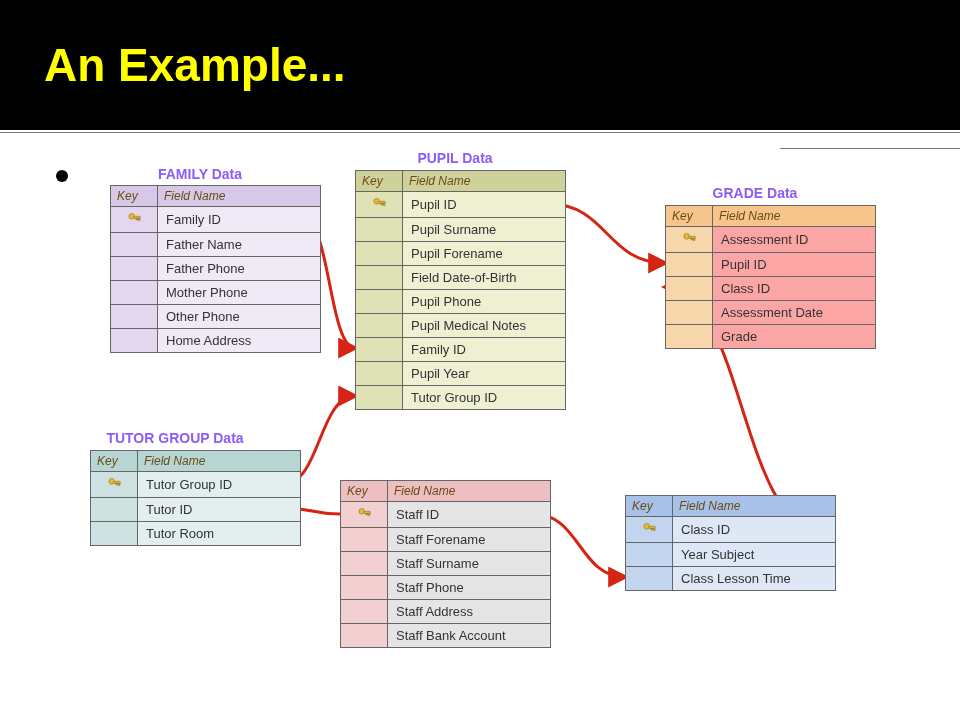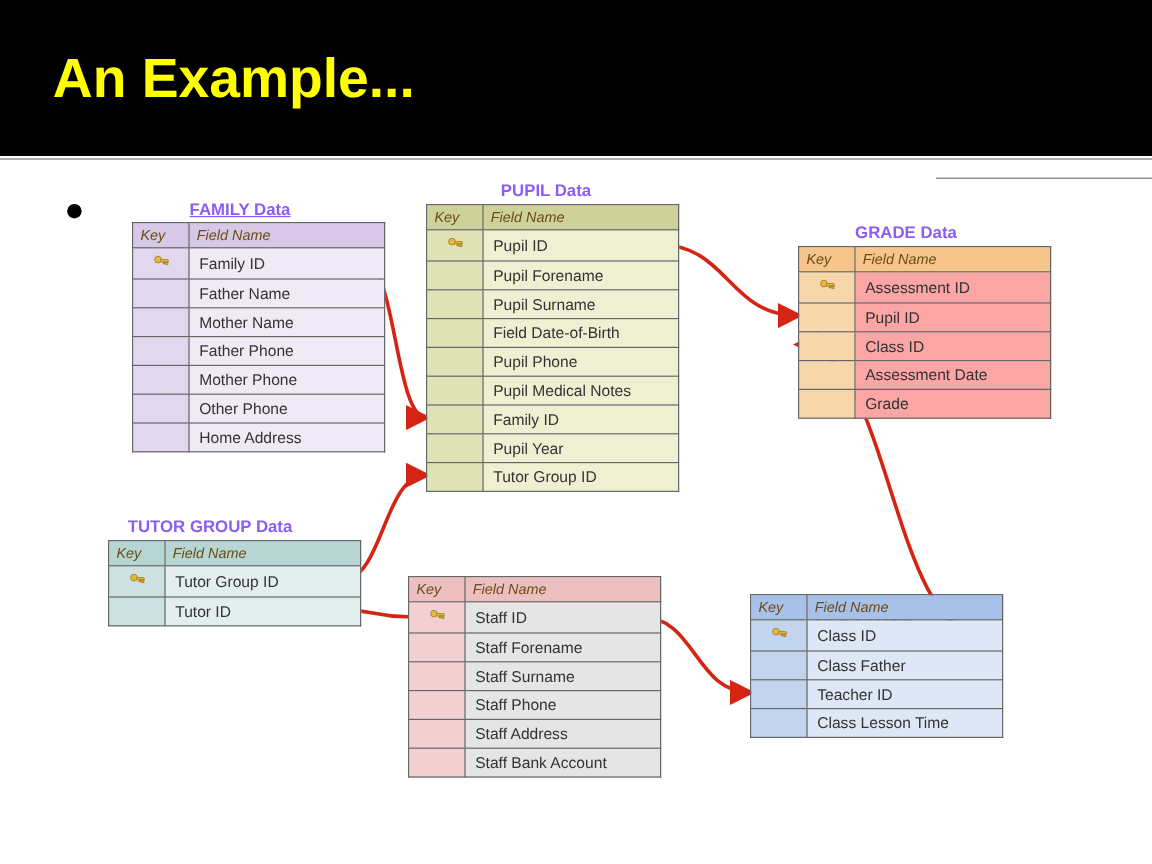--- a/index.html
+++ b/index.html
@@ -46,45 +46,41 @@
           <path d="M 0 0 L 10 5 L 0 10 z" fill="#d62414"></path>
         </marker>
       </defs>
     <path d="M 304 89 C 329.5 89 329.5 218 355 218" stroke="#d62414" stroke-width="3" fill="none" marker-end="url(#ah)"></path>
         <path d="M 549 74 C 607 74 607 133 665 133" stroke="#d62414" stroke-width="3" fill="none" marker-end="url(#ah)"></path>
         <path d="M 284 354 C 319.5 354 319.5 266 355 266" stroke="#d62414" stroke-width="3" fill="none" marker-end="url(#ah)"></path>
         <path d="M 340 384 C 312 384 312 378 284 378" stroke="#d62414" stroke-width="3" fill="none" marker-end="url(#ah)"></path>
         <path d="M 534 384 C 579.5 384 579.5 447 625 447" stroke="#d62414" stroke-width="3" fill="none" marker-end="url(#ah)"></path>
         <path d="M 819 399 C 742 399 742 157 665 157" stroke="#d62414" stroke-width="3" fill="none" marker-end="url(#ah)"></path>
       </svg>
-  <div class="tbl-title" style="left: 100px; top: 36px; text-decoration: underline;">FAMILY Data</div>
+  <div class="tbl-title" style="left: 100px; top: 36px;">FAMILY Data</div>
       <table class="tbl t-purple" style="left: 110px; top: 55px;">
         <tbody>
           <tr>
             <th class="keycol">Key</th>
             <th style="width:150px">Field Name</th>
           </tr>
           <tr>
             <td class="keycol keycell"><span class="keyicon"><svg viewBox="0 0 24 24" width="16" height="16">
                   <g fill="#e8b93a" stroke="#9b7a1a" stroke-width="1">
                     <circle cx="7" cy="8" r="4.2"></circle>
                     <rect x="10" y="8" width="10" height="3" rx="1"></rect>
                     <rect x="17" y="11" width="2.4" height="3"></rect>
                     <rect x="13.5" y="11" width="2.2" height="2.4"></rect>
                   </g>
                 </svg></span></td>
             <td>Family ID</td>
           </tr>
           <tr>
             <td class="keycol keycell"></td>
             <td>Father Name</td>
-          </tr>
-          <tr>
-            <td class="keycol keycell"></td>
-            <td>Mother Name</td>
           </tr>
           <tr>
             <td class="keycol keycell"></td>
             <td>Father Phone</td>
           </tr>
           <tr>
             <td class="keycol keycell"></td>
             <td>Mother Phone</td>
           </tr>
           <tr>
@@ -110,25 +106,25 @@
                     <circle cx="7" cy="8" r="4.2"></circle>
                     <rect x="10" y="8" width="10" height="3" rx="1"></rect>
                     <rect x="17" y="11" width="2.4" height="3"></rect>
                     <rect x="13.5" y="11" width="2.2" height="2.4"></rect>
                   </g>
                 </svg></span></td>
             <td>Pupil ID</td>
           </tr>
           <tr>
             <td class="keycol keycell"></td>
+            <td>Pupil Surname</td>
+          </tr>
+          <tr>
+            <td class="keycol keycell"></td>
             <td>Pupil Forename</td>
-          </tr>
-          <tr>
-            <td class="keycol keycell"></td>
-            <td>Pupil Surname</td>
           </tr>
           <tr>
             <td class="keycol keycell"></td>
             <td>Field Date-of-Birth</td>
           </tr>
           <tr>
             <td class="keycol keycell"></td>
             <td>Pupil Phone</td>
           </tr>
           <tr>
@@ -200,20 +196,24 @@
                     <rect x="17" y="11" width="2.4" height="3"></rect>
                     <rect x="13.5" y="11" width="2.2" height="2.4"></rect>
                   </g>
                 </svg></span></td>
             <td>Tutor Group ID</td>
           </tr>
           <tr>
             <td class="keycol keycell"></td>
             <td>Tutor ID</td>
           </tr>
+          <tr>
+            <td class="keycol keycell"></td>
+            <td>Tutor Room</td>
+          </tr>
         </tbody>
       </table>
       <div class="tbl-title" style="left: 335px; top: 331px; margin-top: 39px;">STAFF Data</div>
       <table class="tbl t-rose" style="left: 340px; top: 350px;">
         <tbody>
           <tr>
             <th class="keycol">Key</th>
             <th style="width:150px">Field Name</th>
           </tr>
           <tr>
@@ -262,25 +262,21 @@
                     <circle cx="7" cy="8" r="4.2"></circle>
                     <rect x="10" y="8" width="10" height="3" rx="1"></rect>
                     <rect x="17" y="11" width="2.4" height="3"></rect>
                     <rect x="13.5" y="11" width="2.2" height="2.4"></rect>
                   </g>
                 </svg></span></td>
             <td>Class ID</td>
           </tr>
           <tr>
             <td class="keycol keycell"></td>
-            <td>Class Father</td>
-          </tr>
-          <tr>
-            <td class="keycol keycell"></td>
-            <td>Teacher ID</td>
+            <td>Year Subject</td>
           </tr>
           <tr>
             <td class="keycol keycell"></td>
             <td>Class Lesson Time</td>
           </tr>
         </tbody>
       </table>
     </div>
 </div>
 

